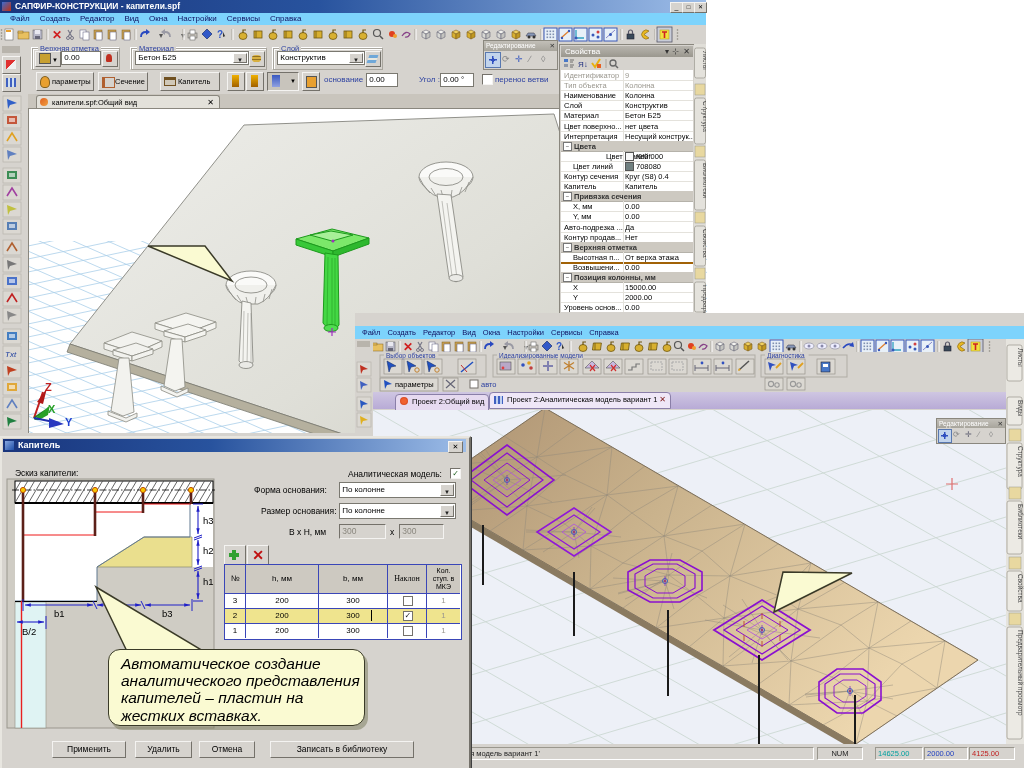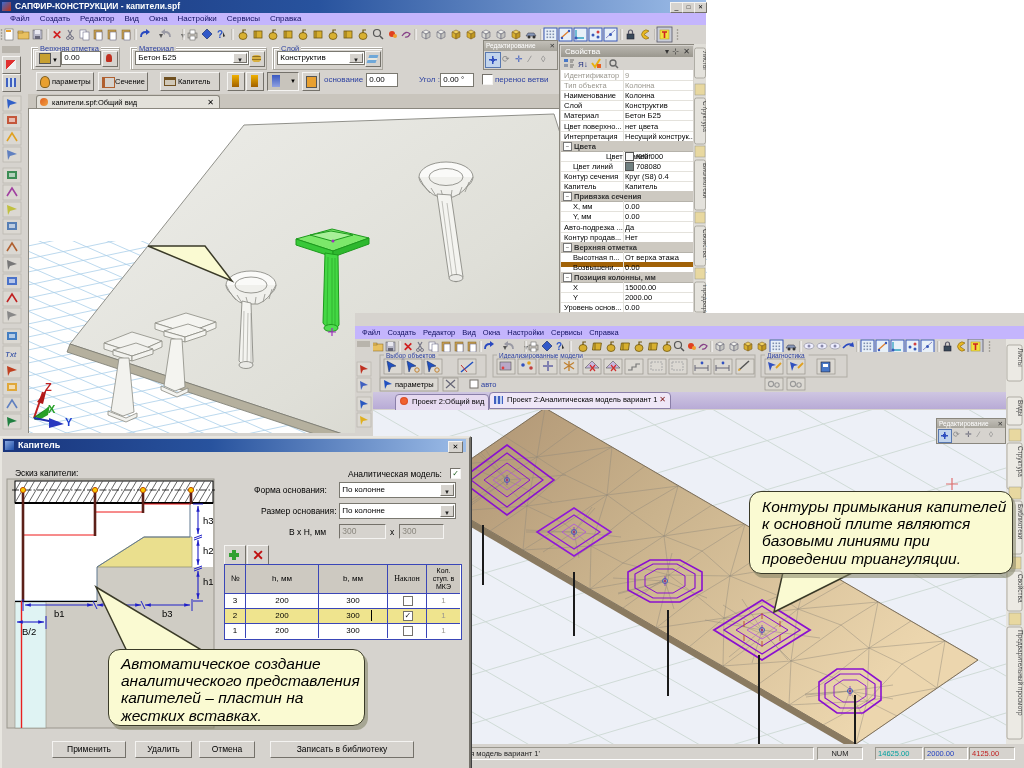--- a/index.html
+++ b/index.html
@@ -1,20 +1,20 @@
 <!DOCTYPE html>
 <html><head>
 <meta charset="utf-8">
 <style>
 html,body{margin:0;padding:0;}
 #root{position:relative;width:1024px;height:768px;overflow:hidden;background:#fff;
   font-family:"Liberation Sans",sans-serif;}
 .abs{position:absolute;}
 .ttl{background:linear-gradient(90deg,#19357c 0%,#28539e 45%,#9dbde8 100%);color:#fff;font-weight:bold;}
-.mbar{background:#c4b5fd;color:#101060;}
+.mbar{background:#7dd3fc;color:#101060;}
 .ras{border-top:1px solid #f4f3f1;border-left:1px solid #f4f3f1;border-right:1px solid #74716a;border-bottom:1px solid #74716a;background:#d6d3ce;}
 .snk{border-top:1px solid #74716a;border-left:1px solid #74716a;border-right:1px solid #f4f3f1;border-bottom:1px solid #f4f3f1;}
 .gb{border:1px solid #a9a69e;box-shadow:1px 1px 0 #fff inset, -1px -1px 0 #fff;}
 .gl{position:absolute;top:-5px;left:5px;background:#d6d3ce;color:#2a3fa0;font-size:7.5px;line-height:9px;padding:0 2px;}
 .combo{background:#fff;border:1px solid #7a7870;font-size:8px;line-height:12px;color:#000;}
 .cbtn{position:absolute;right:1px;top:1px;bottom:1px;width:12px;background:#d6d3ce;border:1px solid;border-color:#fff #74716a #74716a #fff;font-size:6px;text-align:center;color:#222;}
 .bub{position:absolute;background:#fafad2;border:1.5px solid #3a3a28;border-radius:12px;box-shadow:3px 4px 0 rgba(130,130,100,.55);color:#000;font-style:italic;}
 .bub div{padding:0;}
 .sb{border:1px solid;border-color:#9a978e #fff #fff #9a978e;font-size:7.5px;color:#222;}
 </style>
@@ -502,21 +502,21 @@
         </div>
 <div class="abs" style="left:0;top:161.6px;width:132px;height:10px;border-bottom:1px solid #e4e2dc;">
           <span style="position:absolute;left:3px;top:1px;color:#000;">Контур продав...</span>
           <span style="position:absolute;left:62px;top:0;width:1px;height:10px;background:#e4e2dc;"></span>
           <span style="position:absolute;left:64px;top:1px;color:#000;white-space:nowrap;">Нет</span>
         </div>
 <div class="abs" style="left:0;top:171.7px;width:132px;height:10px;background:#cdc9c1;border-bottom:1px solid #b5b2aa;">
           <span style="position:absolute;left:2px;top:1px;width:7px;height:7px;border:1px solid #777;background:#fff;font-size:6px;line-height:6px;text-align:center;color:#333;">−</span>
           <span style="position:absolute;left:13px;top:1px;font-weight:bold;color:#333;">Верхняя отметка</span>
         </div>
-<div class="abs" style="left:0;top:181.8px;width:132px;height:10px;border-bottom:5px solid #a16207;">
+<div class="abs" style="left:0;top:181.8px;width:132px;height:10px;border-bottom:2px solid #a16207;">
           <span style="position:absolute;left:12px;top:1px;color:#000;">Высотная п...</span>
           <span style="position:absolute;left:62px;top:0;width:1px;height:10px;background:#e4e2dc;"></span>
           <span style="position:absolute;left:64px;top:1px;color:#000;white-space:nowrap;">От верха этажа</span>
         </div>
 <div class="abs" style="left:0;top:191.9px;width:132px;height:10px;border-bottom:1px solid #e4e2dc;">
           <span style="position:absolute;left:12px;top:1px;color:#000;">Возвышени...</span>
           <span style="position:absolute;left:62px;top:0;width:1px;height:10px;background:#e4e2dc;"></span>
           <span style="position:absolute;left:64px;top:1px;color:#000;white-space:nowrap;">0.00</span>
         </div>
 <div class="abs" style="left:0;top:202.0px;width:132px;height:10px;background:#cdc9c1;border-bottom:1px solid #b5b2aa;">
@@ -1044,23 +1044,20 @@
   <span class="abs ras" style="left:268px;top:303px;width:142px;height:15px;font-size:8.5px;text-align:center;line-height:15px;">Записать в библиотеку</span>
 </div>
 
 <svg class="abs" style="left:0;top:240px;width:260px;height:50px;" viewBox="0 0 260 50">
   <polygon points="148,6 232,41 205,6" fill="#fafad2" stroke="#3a3a28" stroke-width="1.5"></polygon>
 </svg>
 
 <svg class="abs" style="left:760px;top:565px;width:110px;height:55px;" viewBox="0 0 110 55">
   <polygon points="23,7 92,8 14,47" fill="#fafad2" stroke="#3a3a28" stroke-width="1.5"></polygon>
 </svg>
-<div class="bub" style="left:749px;top:491px;width:262px;height:81px;">
-  <div style="position:absolute;left:12px;top:6px;font-size:15.5px;line-height:17.2px;">Контуры примыкания капителей<br>к основной плите являются<br>базовыми линиями при<br>проведении триангуляции.</div>
-</div>
 
 <svg class="abs" style="left:80px;top:580px;width:180px;height:90px;" viewBox="0 0 180 90">
   <polygon points="16,7 130,75 55,88" fill="#fafad2" stroke="#3a3a28" stroke-width="1.5"></polygon>
 </svg>
 <div class="bub" style="left:108px;top:649px;width:255px;height:75px;">
   <div style="position:absolute;left:12px;top:5px;font-size:15.5px;line-height:17.2px;">Автоматическое создание<br>аналитического представления<br>капителей – пластин на<br>жестких вставках.</div>
 </div>
 
 </div>
 

